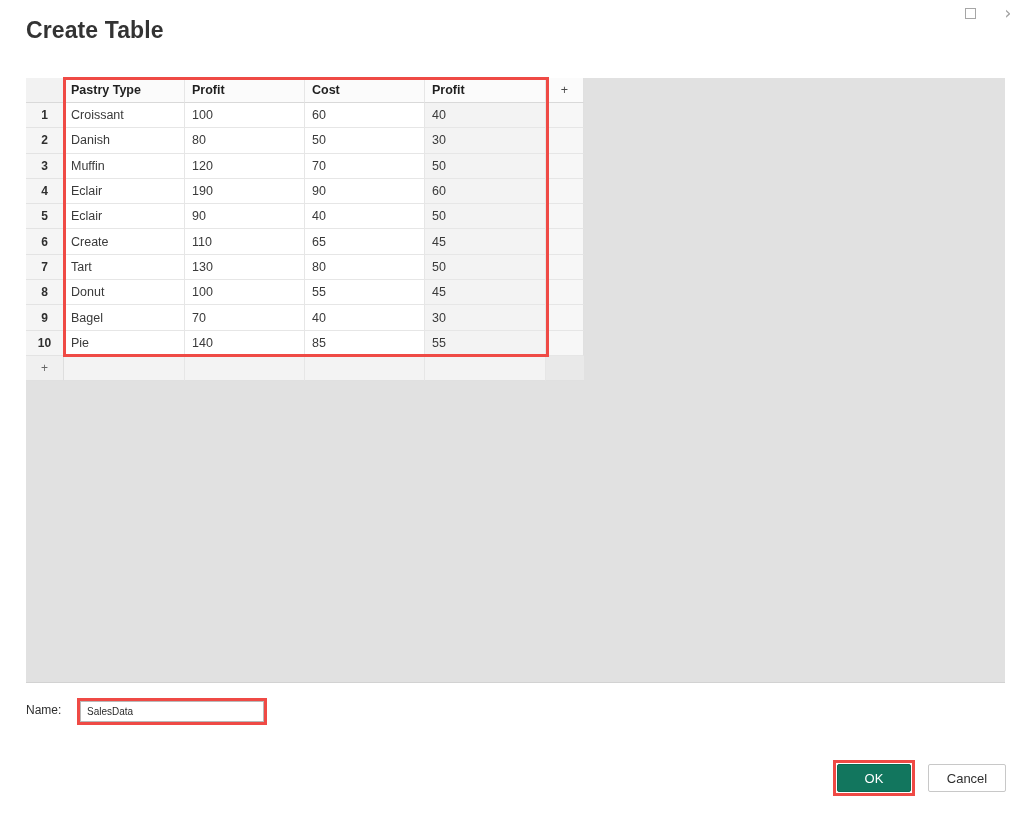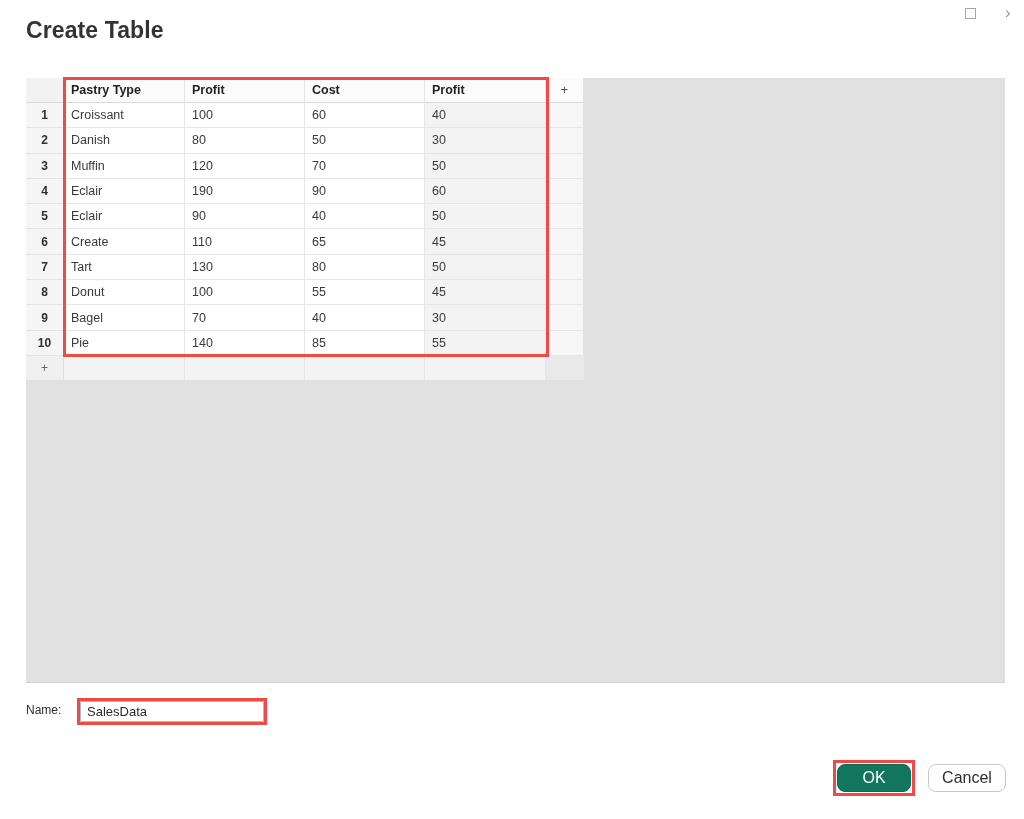--- a/index.html
+++ b/index.html
@@ -166,33 +166,33 @@
     font-size: 12px;
     color: #2e2e2e;
   }
   .name-input {
     position: absolute;
     left: 80px; top: 701px;
     width: 184px; height: 21px;
     border: 1px solid #b9b9b9;
     background: #ffffff;
     font-family: "Liberation Sans", sans-serif;
-    font-size: 13px;
+    font-size: 10px;
     color: #2b2b2b;
     padding: 0 6px;
     outline: none;
   }
 
   
   .btn {
     position: absolute;
     height: 28px;
     font-family: "Liberation Sans", sans-serif;
-    font-size: 16px;
-    border-radius: 8px;
+    font-size: 13px;
+    border-radius: 2px;
     cursor: pointer;
     display: flex;
     align-items: center;
     justify-content: center;
     padding: 0;
   }
   #btn-ok {
     left: 837px; top: 764px;
     width: 74px;
     background: #12765e;

